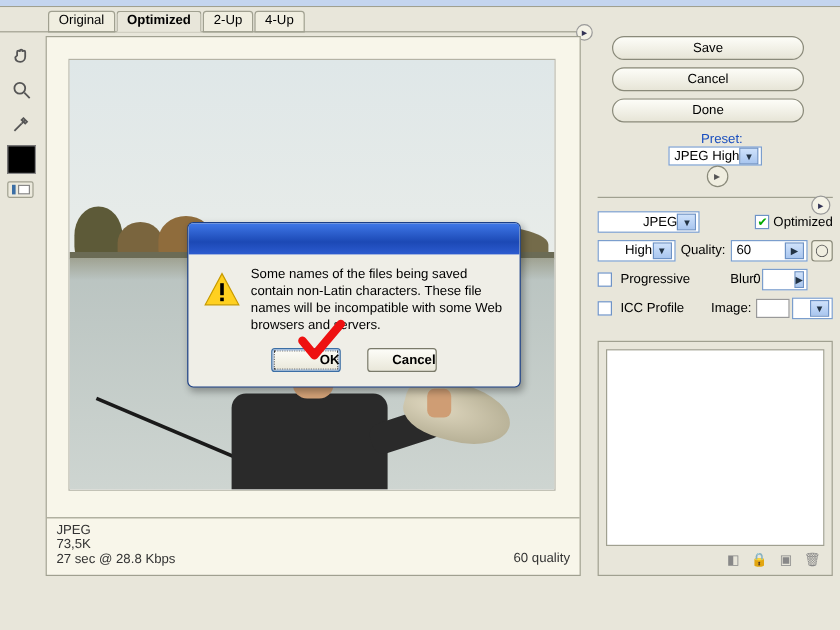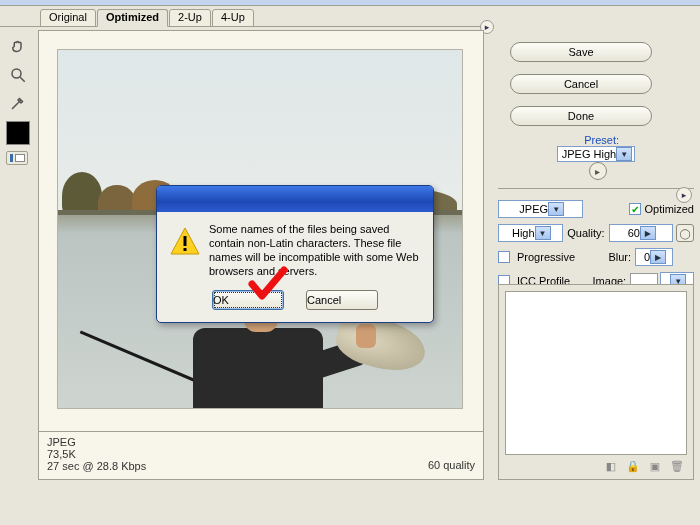--- a/index.html
+++ b/index.html
@@ -51,27 +51,27 @@
   .man .cap{position:absolute;bottom:104px;left:60px;width:46px;height:20px;background:#404848;border-radius:50% 50% 20% 20%;}
   .man .arm{position:absolute;bottom:36px;left:130px;width:60px;height:26px;background:#2a2a2a;border-radius:10px;transform:rotate(-18deg);}
   .man .hand{position:absolute;bottom:60px;left:178px;width:20px;height:24px;background:#cf9d74;border-radius:6px;}
   .man .fish{position:absolute;bottom:40px;left:158px;width:90px;height:48px;background:radial-gradient(ellipse at 30% 50%, #ded6be, #aba58a);border-radius:40% 50% 50% 40%;transform:rotate(15deg);}
   .man .rod{position:absolute;bottom:14px;left:-110px;width:155px;height:3px;background:#1a1a1a;transform:rotate(23deg);transform-origin:right center;}
   
   .previewstatus { position:absolute; left:0; right:0; bottom:0; height:48px; border-top:1px solid #a0a090; padding:4px 8px; color:#333;}
   .previewstatus .r { position:absolute; right:8px; top:4px;margin-top:23px;}
   
   .rightcol { position:absolute; top:24px; left:498px; width:196px; }
-  .bigbtn { width:142px; height:20px; margin:12px 0 6px 12px; background:linear-gradient(#fdfdf8,#e7e5d7); border:1px solid #8a8a7a; border-radius:12px; text-align:center; line-height:18px; cursor:pointer; }
+  .bigbtn { width:160px; height:20px; margin:0 0 6px 12px; background:linear-gradient(#fdfdf8,#e7e5d7); border:1px solid #8a8a7a; border-radius:12px; text-align:center; line-height:18px; cursor:pointer; }
   .preset-row{ margin:8px 0 2px 0; display:flex; align-items:center;flex-direction:column;}
   .preset-row label{ color:#1a4fbf; width:50px; text-align:right; margin-right:4px;}
-  .select { flex:1; height:18px; border:1px solid #7b9ecd; background:#fff; display:flex; align-items:center; justify-content:center; padding:0 2px 0 4px; cursor:pointer;}
+  .select { flex:1; height:18px; border:1px solid #7b9ecd; background:#fff; display:flex; align-items:center; justify-content:flex-end; padding:0 2px 0 4px; cursor:pointer;}
   .select .dd{width:16px;height:14px;background:linear-gradient(#cfe2fb,#a9c6ef);border:1px solid #6e93c6;display:flex;align-items:center;justify-content:center;font-size:8px;color:#234;}
   .smallsel{width:80px;}
-  .tinysel{width:36px;}
+  .tinysel{width:36px;gap:28px;}
   .minisel{width:20px;}
   .iconbtn{width:18px;height:18px;border:1px solid #8a8a7a;background:#f0eee0;margin-left:3px;display:flex;align-items:center;justify-content:center;cursor:pointer;font-size:10px;color:#555;border-radius:3px;}
   .iconbtn.round{border-radius:50%;}
   .opts { border-top:1px solid #a0a090; margin-top:8px; padding-top:6px; position:relative;}
   .opts .row{display:flex;align-items:center;margin:4px 0;min-height:20px;}
   .opts .row .lab{margin-left:4px;margin-right:14px;}
   .chk{width:12px;height:12px;border:1px solid #6e93c6;background:#fff;display:inline-flex;align-items:center;justify-content:center;font-size:10px;color:#0a0;margin-right:3px;cursor:pointer;}
   .rtlab{width:42px;text-align:right;margin-right:4px;margin-left:auto;}
   .swatch{width:28px;height:16px;border:1px solid #999;background:#fff;}
   .navarrow{width:16px;height:16px;border:1px solid #999;border-radius:50%;background:#f4f2e6;display:flex;align-items:center;justify-content:center;font-size:9px;color:#335;cursor:pointer;}
@@ -84,21 +84,21 @@
   .ctwell{width:182px;height:164px;background:#fff;border:1px solid #a0a090;}
   .ctfoot{display:flex;justify-content:flex-end;gap:6px;padding:4px 2px 0;}
   .footicon{width:16px;height:14px;display:flex;align-items:center;justify-content:center;color:#888;}
   
   .dialog { position:absolute; top:179px; left:156px; width:278px; border:1px solid #1b3f86; border-radius:5px; overflow:hidden; box-shadow:2px 3px 6px rgba(0,0,0,.3); background:#efeee7;}
   .dlg-title{height:26px;background:linear-gradient(#3f78e8,#1c49b5 60%,#2c5bd0);}
   .dlg-body{padding:10px 12px 6px;display:flex;}
   .dlg-icon{width:32px;flex:none;margin-right:8px;margin-top:4px;}
   .dlg-text{font-size:11px;color:#000;line-height:14px;}
   .dlg-foot{display:flex;justify-content:center;gap:22px;padding:6px 0 12px;}
-  .dlg-btn{width:72px;height:20px;border:1px solid #7a7a6a;background:linear-gradient(#fdfdf8,#e9e7d9);border-radius:3px;text-align:left;line-height:18px;cursor:pointer;}
+  .dlg-btn{width:58px;height:20px;border:1px solid #7a7a6a;background:linear-gradient(#fdfdf8,#e9e7d9);border-radius:3px;text-align:right;line-height:18px;cursor:pointer;font-weight:bold;}
   .dlg-btn.focus{outline:1px dotted #333;outline-offset:-3px;border-color:#3b6ea5;box-shadow:0 0 0 1px #9cbbe8 inset;}
   
   .redcheck{position:absolute; top:260px; left:248px; pointer-events:none;}
   .redcheck svg{width:40px;height:40px;}
 </style>
 </head>
 <body>
 
 <div class="toprule"></div>
 <div class="main">

